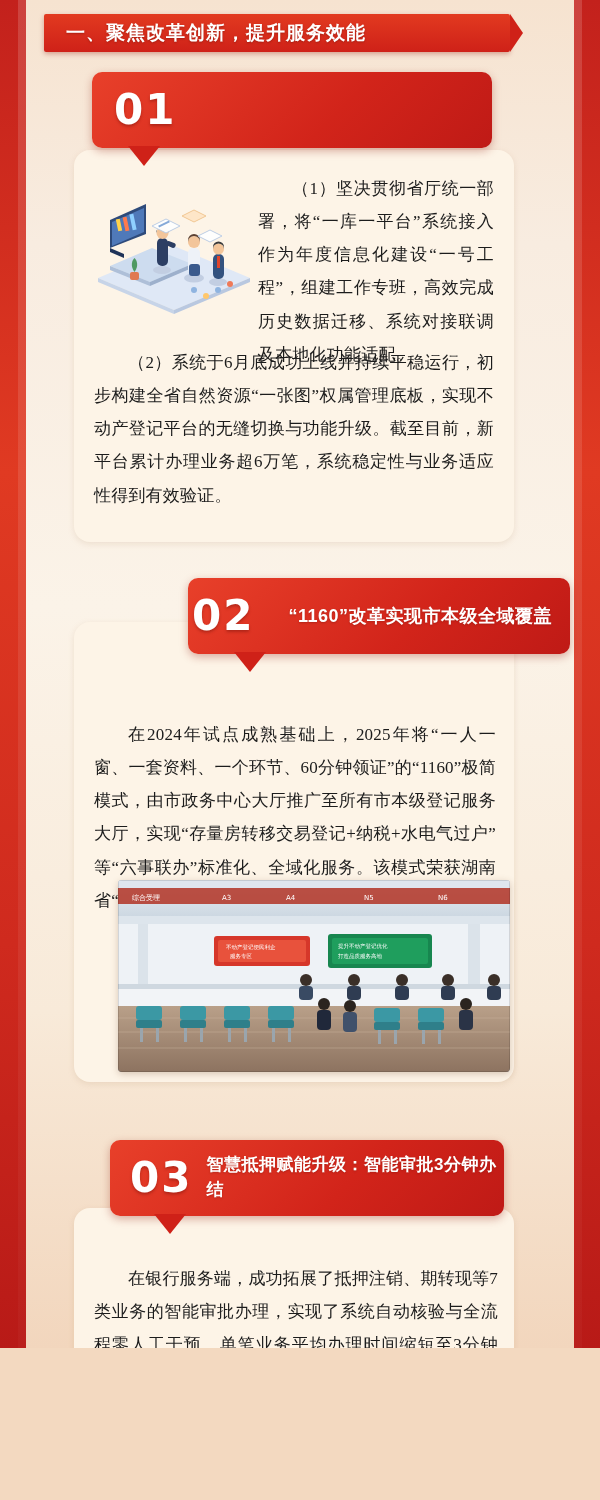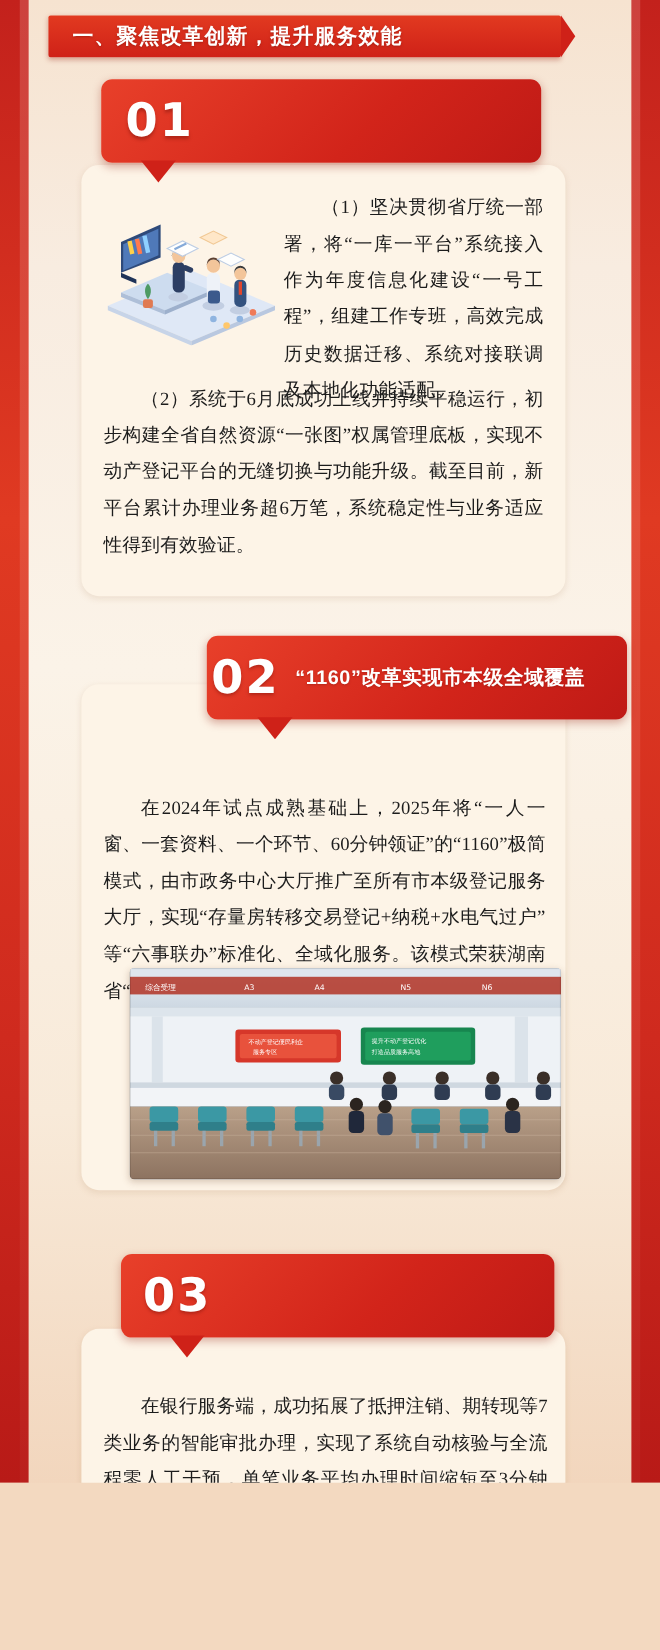--- a/index.html
+++ b/index.html
@@ -138,21 +138,21 @@
   
   #bubble-02 {
     left: 162px;
     top: 578px;
     width: 382px;
     height: 76px;
     padding: 0 18px 0 4px;
     gap: 14px;
     justify-content: flex-start;
   }
-  #bubble-02 .btitle { width: 100%; }
+  #bubble-02 .btitle { text-align: right; width: 100%; }
   #bubble-02 .ptr {
     left: 46px;
     bottom: -18px;
     border-left: 16px solid transparent;
     border-right: 16px solid transparent;
     border-top: 20px solid #cf2118;
   }
 
   
   #bubble-03 {
@@ -456,20 +456,21 @@
         </g>
 
         <rect x="0" y="0" width="392" height="192" fill="none" stroke="rgba(0,0,0,.12)" stroke-width="2"></rect>
       </svg>
     </div>
 
     <div class="panel" id="panel-03"></div>
 
     <div class="bubble" id="bubble-03">
       <span class="num">03</span>
+      <span class="btitle">智慧抵押赋能升级：智能审批3分钟办结</span>
       <span class="ptr"></span>
     </div>
 
     <div class="body-text" id="text-03">
       <p class="indent">在银行服务端，成功拓展了抵押注销、期转现等7类业务的智能审批办理，实现了系统自动核验与全流程零人工干预，单笔业务平均办理时间缩短至3分钟以内，全年智能审批业务量已突破 1.1万笔。同时推进与湖南银行签订专项合作协议，实现业务系统直联与数据安全互通，共同推进“不动产登记智慧抵押”体系建设，推动抵押业务进入“秒批秒办”新阶段。</p>
     </div>
 
   </div>
 </div>
 

